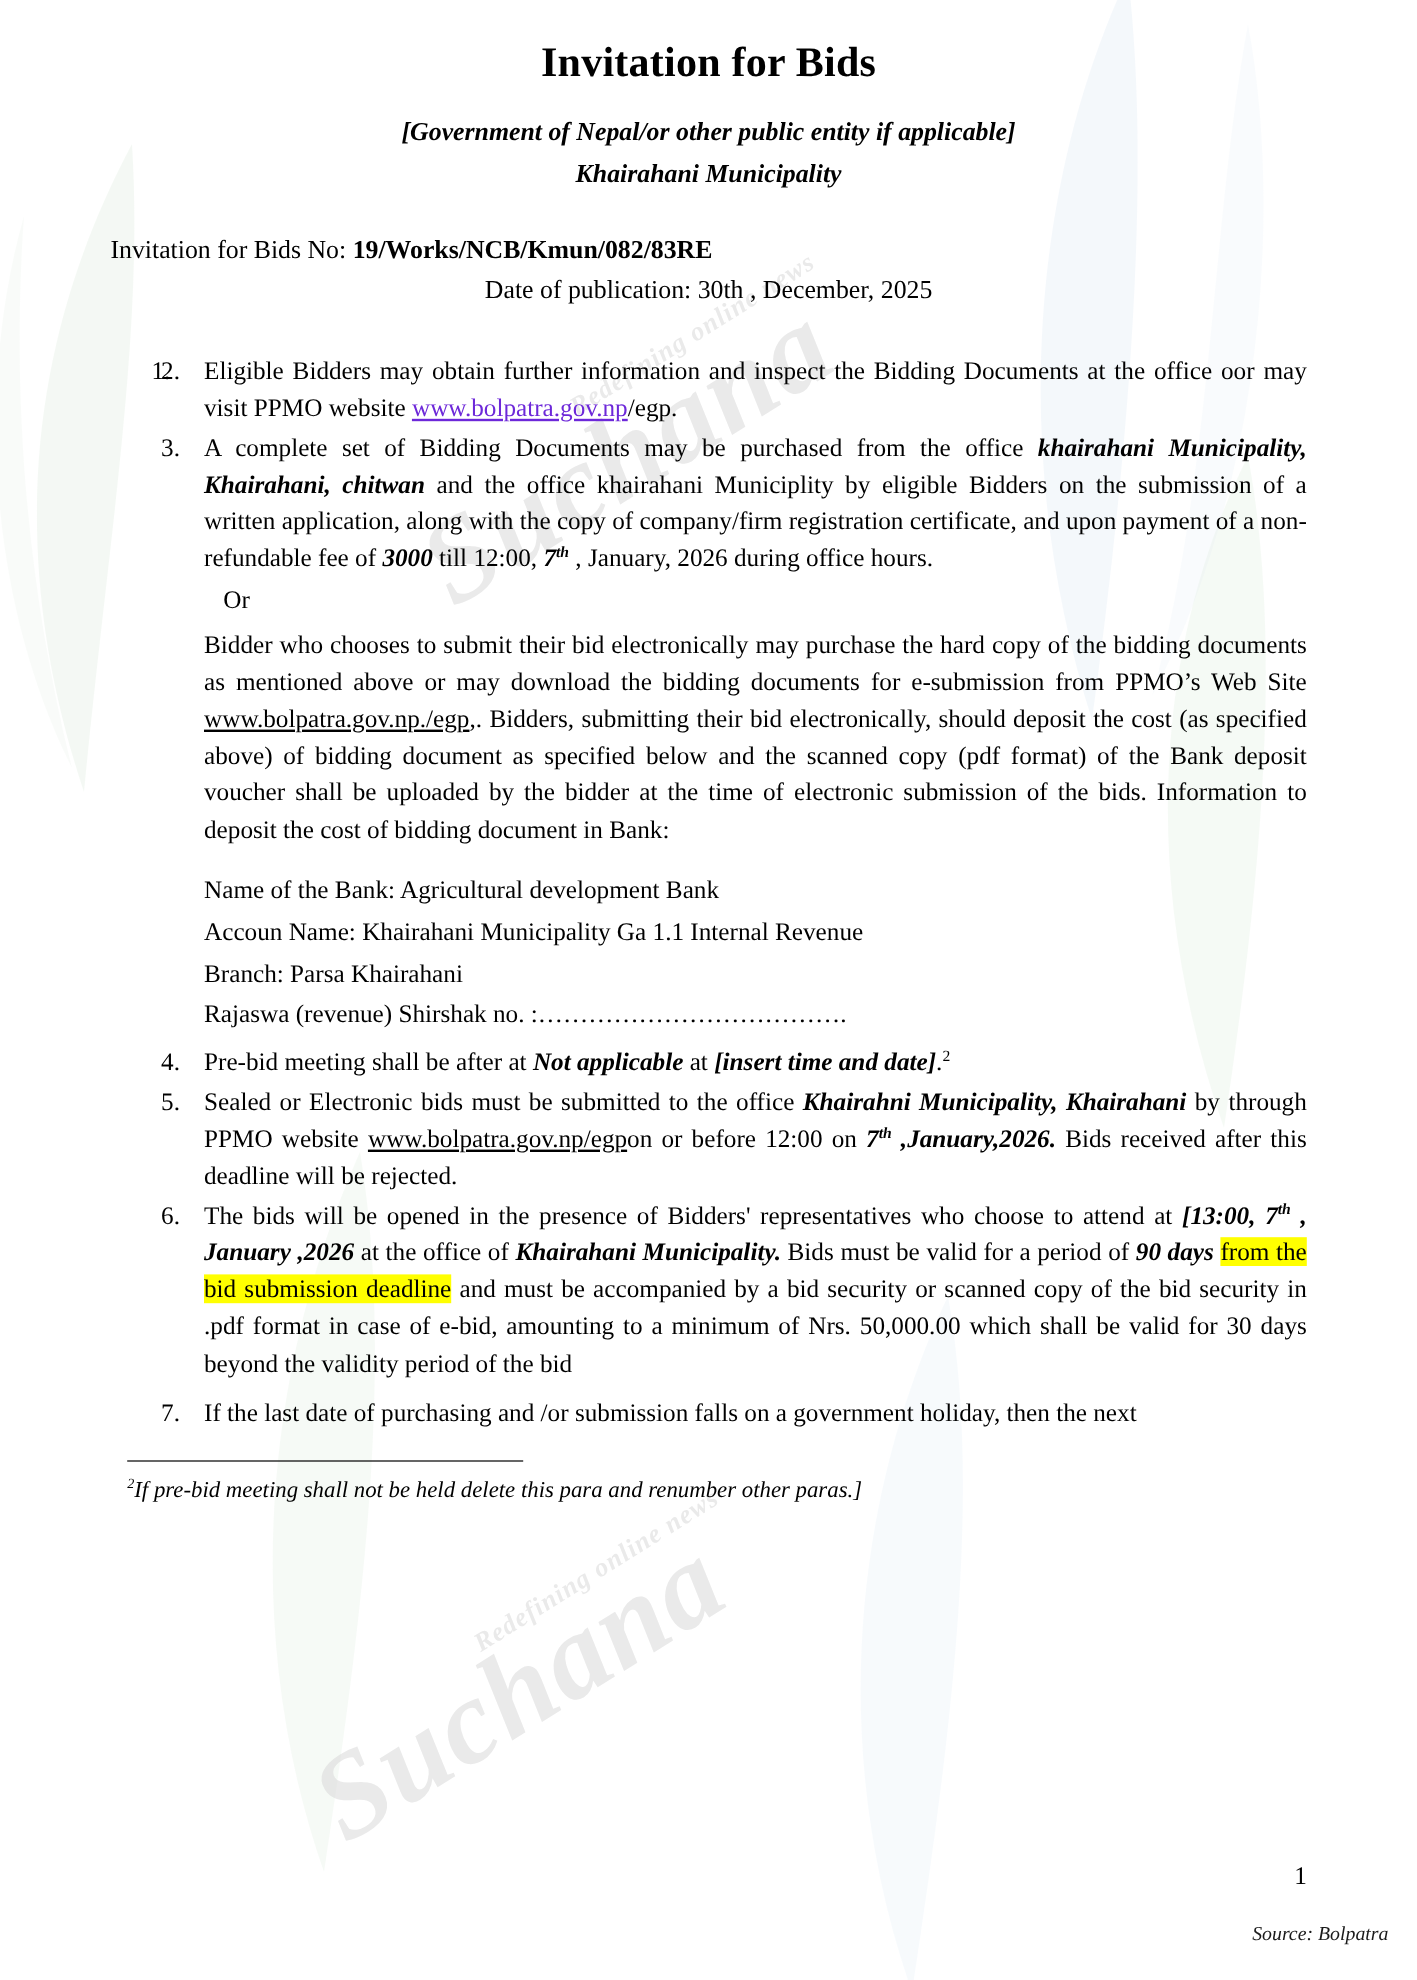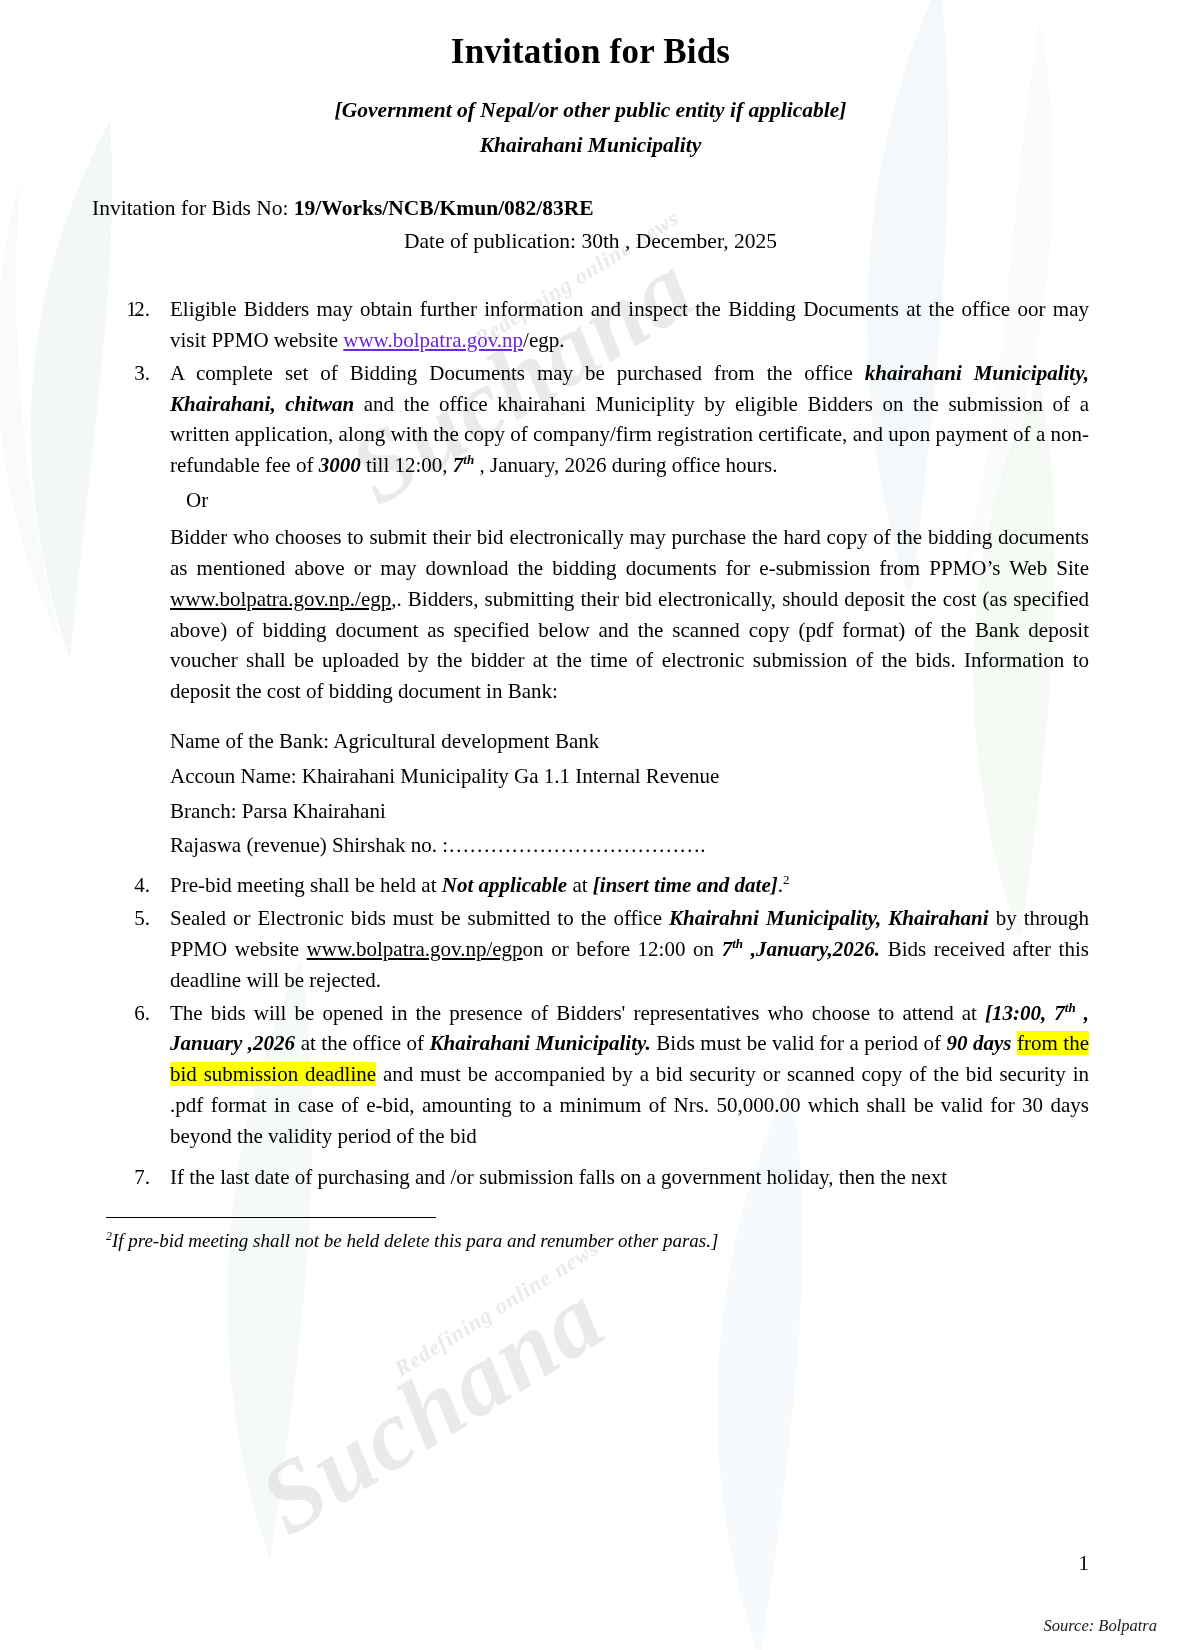--- a/index.html
+++ b/index.html
@@ -151,21 +151,21 @@
   .page-number {
     position: absolute;
     right: 92px;
     bottom: 74px;
     font-size: 21px;
     z-index: 3;
   }
   .source-note {
     position: absolute;
     right: 24px;
-    bottom: 14px;
+    bottom: 28px;
     font-size: 16.5px;
     font-style: italic;
     color: #1a1a1a;
     z-index: 3;
   }
 </style>
 </head>
 <body>
 
 <div class="wm-layer">
@@ -232,21 +232,21 @@
         <p class="p">Name of the Bank: Agricultural development Bank</p>
         <p class="p">Accoun Name: Khairahani Municipality Ga 1.1 Internal Revenue</p>
         <p class="p">Branch: Parsa Khairahani</p>
         <p class="p">Rajaswa (revenue) Shirshak no. :……………………………….</p>
       </div>
     </li>
 
     <li class="clause">
       <span class="num">4.</span>
       <p class="p">
-        <span>Pre-bid meeting shall be held at  </span><span class="bi">Not applicable</span><span> at </span><span class="bi">[insert time and date]</span><span>.</span><sup>2</sup>
+        <span>Pre-bid meeting shall be after at  </span><span class="bi">Not applicable</span><span> at </span><span class="bi">[insert time and date]</span><span>.</span><sup>2</sup>
       </p>
     </li>
 
     <li class="clause">
       <span class="num">5.</span>
       <p class="p">
         <span>Sealed or Electronic bids must be submitted to the office </span><span class="bi">Khairahni Municipality, Khairahani</span><span> by through PPMO website </span><a class="u" href="#" style="color:#000;text-decoration:underline;">www.bolpatra.gov.np/egp</a><span>on or before 12:00 on </span><span class="bi">7</span><sup class="bi">th</sup><span class="bi"> ,January,2026.</span><span> Bids received after this deadline will be rejected.</span>
       </p>
     </li>
 

